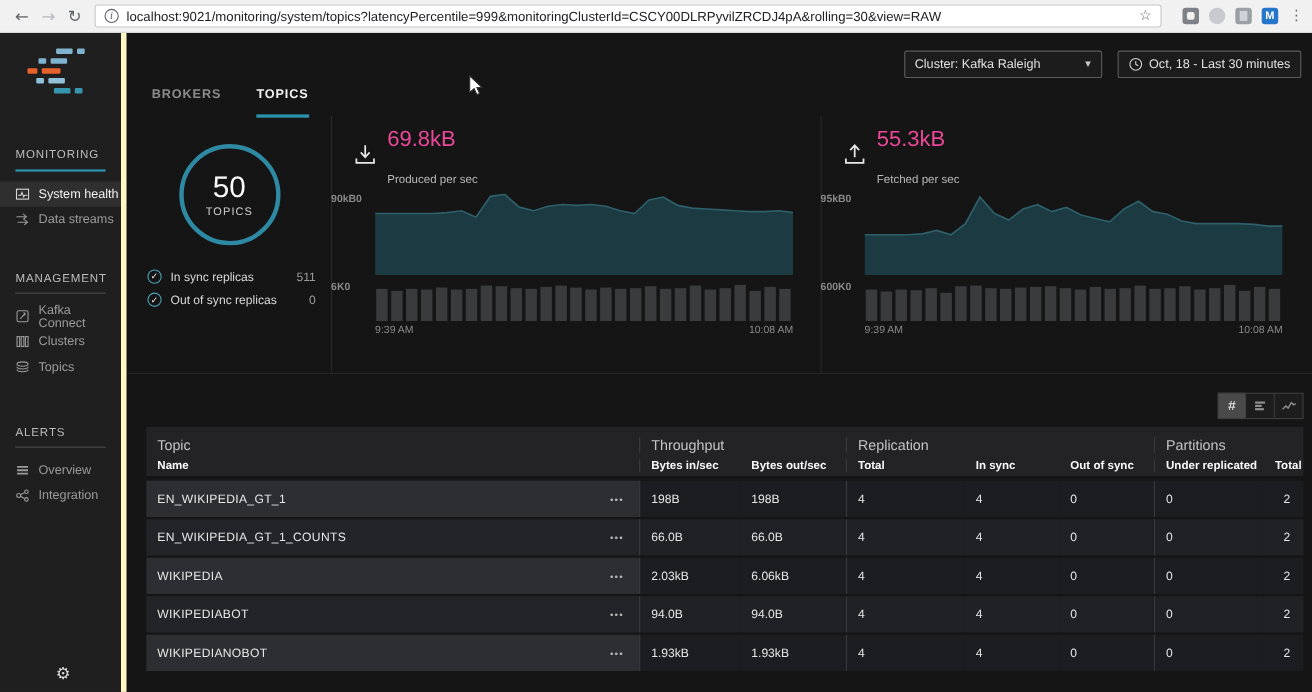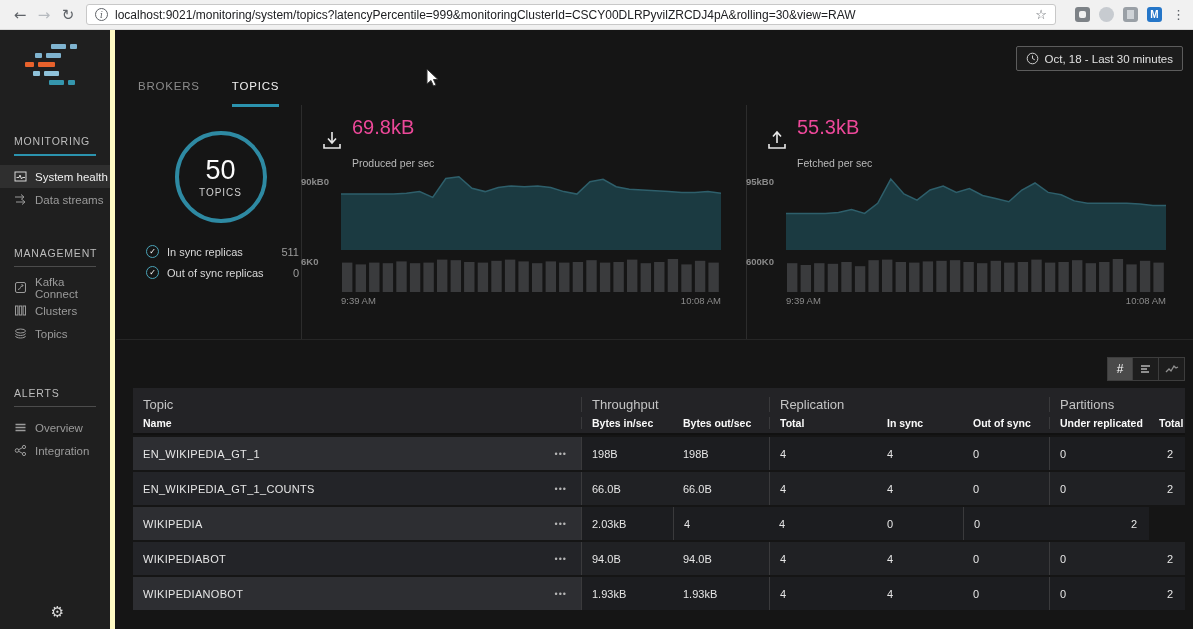--- a/index.html
+++ b/index.html
@@ -38,35 +38,35 @@
   .nav-item { display:flex; align-items:center; height:23px; padding-left:14px; font-size:11.5px; color:#9b9b9b; cursor:pointer; }
   .nav-item .nico { width:13px; height:13px; margin-right:8px; flex:none; display:flex; align-items:center; }
   .nav-item.active { background:#2f2f2f; color:#f0f0f0; }
   .gear { position:absolute; bottom:8px; left:0; width:115px; text-align:center;
     font-family:"DejaVu Sans", sans-serif; font-size:15px; color:#dcdcdc; cursor:pointer; }
 
   
   .main { position:absolute; left:116px; top:0; width:1077px; height:599px; background:#151515; }
 
   .tabs { position:absolute; top:50px; left:22px; display:flex; gap:32px; }
-  .tab { font-size:11.5px; letter-spacing:.8px; color:#8b8b8b; padding-bottom:12px; cursor:pointer; }
+  .tab { font-size:11.5px; letter-spacing:.8px; color:#8b8b8b; padding-bottom:12px; cursor:pointer;font-weight:bold; }
   .tab.active { color:#f2f2f2; border-bottom:3px solid #2b93ae; }
 
   .controls { position:absolute; top:16px; right:10px; display:flex; gap:14px; }
   .ctl-btn { height:25px; background:#1c1c1c; border:1px solid #5c5c5c; border-radius:2px;
     display:flex; align-items:center; padding:0 9px; font-size:11.5px; color:#e0e0e0; cursor:pointer; }
   .cluster-btn { width:180px; }
   .cluster-btn .caret { margin-left:auto; color:#c9c9c9; font-family:"DejaVu Sans", sans-serif; font-size:10px; }
   .time-btn svg { margin-right:6px; }
 
   .charts-panel { position:absolute; top:75px; left:0; right:0; height:235px; border-bottom:1px solid #262626; }
   .vdiv { position:absolute; top:0; bottom:0; width:1px; background:#2c2c2c; }
 
   
-  .summary { position:absolute; left:12px; top:0; width:185px; height:235px; }
+  .summary { position:absolute; left:0; top:0; width:185px; height:235px; }
   .topic-circle { width:92px; height:92px; border:4px solid #2e8aa3; border-radius:50%; margin:26px auto 0;
     display:flex; flex-direction:column; align-items:center; justify-content:center; }
   .topic-count { font-size:27px; color:#fafafa; font-weight:300; line-height:1; }
   .topic-lbl { font-size:10px; color:#d0d0d0; letter-spacing:1px; margin-top:3px; }
   .checks { margin:18px 14px 0 18px; }
   .check-row { display:flex; align-items:center; height:21px; }
   .chk { width:13px; height:13px; border:1px solid #4aa3b8; border-radius:50%; color:#fff; font-size:8px;
     display:flex; align-items:center; justify-content:center; margin-right:8px; flex:none; font-family:"DejaVu Sans", sans-serif;}
   .check-lbl { flex:1; font-size:11px; color:#d8d8d8; }
   .check-val { font-size:11px; color:#9c9c9c; }
@@ -236,20 +236,24 @@
   </div>
 
   <div class="main">
 
     <div class="tabs">
       <div class="tab">BROKERS</div>
       <div class="tab active">TOPICS</div>
     </div>
 
     <div class="controls">
+      <div class="ctl-btn cluster-btn">
+        <span>Cluster: Kafka Raleigh</span>
+        <span class="caret">▾</span>
+      </div>
       <div class="ctl-btn time-btn">
         <svg width="13" height="13" viewBox="0 0 13 13">
             <circle cx="6.5" cy="6.5" r="5.3" fill="none" stroke="#d0d0d0"></circle>
             <path d="M6.5,3.5 V6.5 L8.8,7.8" fill="none" stroke="#d0d0d0"></path>
           </svg>
         <span>Oct, 18 - Last 30 minutes</span>
       </div>
     </div>
 
     <div class="charts-panel">
@@ -467,20 +471,21 @@
             <div class="cell num">0</div>
             <div class="cell num gs">0</div>
             <div class="cell num right">2</div>
           </div>
           <div class="trow odd">
             <div class="cell topic">
               <span>WIKIPEDIA</span>
               <span class="dots">•••</span>
             </div>
             <div class="cell num gs">2.03kB</div>
+            <div class="cell num">6.06kB</div>
             <div class="cell num gs">4</div>
             <div class="cell num">4</div>
             <div class="cell num">0</div>
             <div class="cell num gs">0</div>
             <div class="cell num right">2</div>
           </div>
           <div class="trow even">
             <div class="cell topic">
               <span>WIKIPEDIABOT</span>
               <span class="dots">•••</span>

